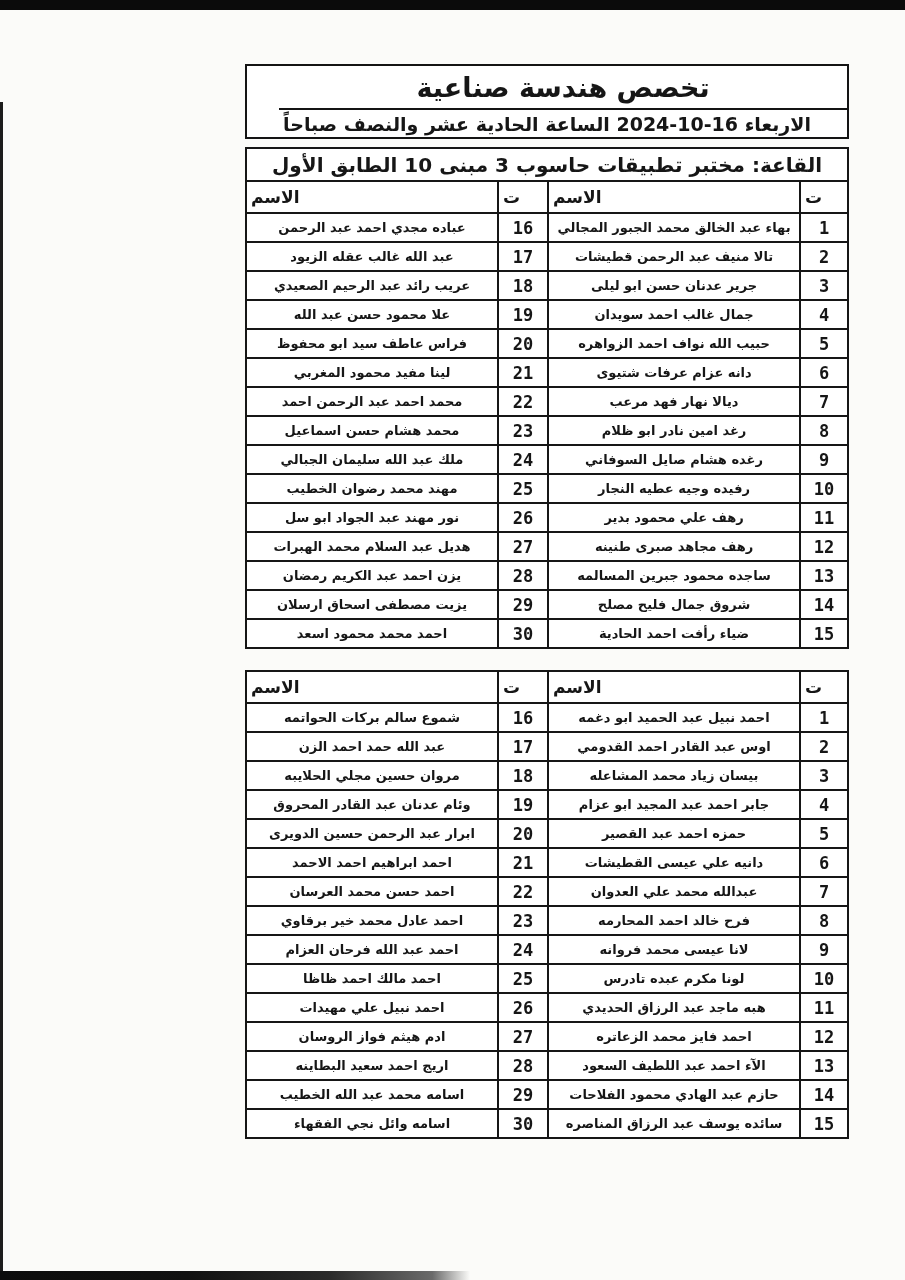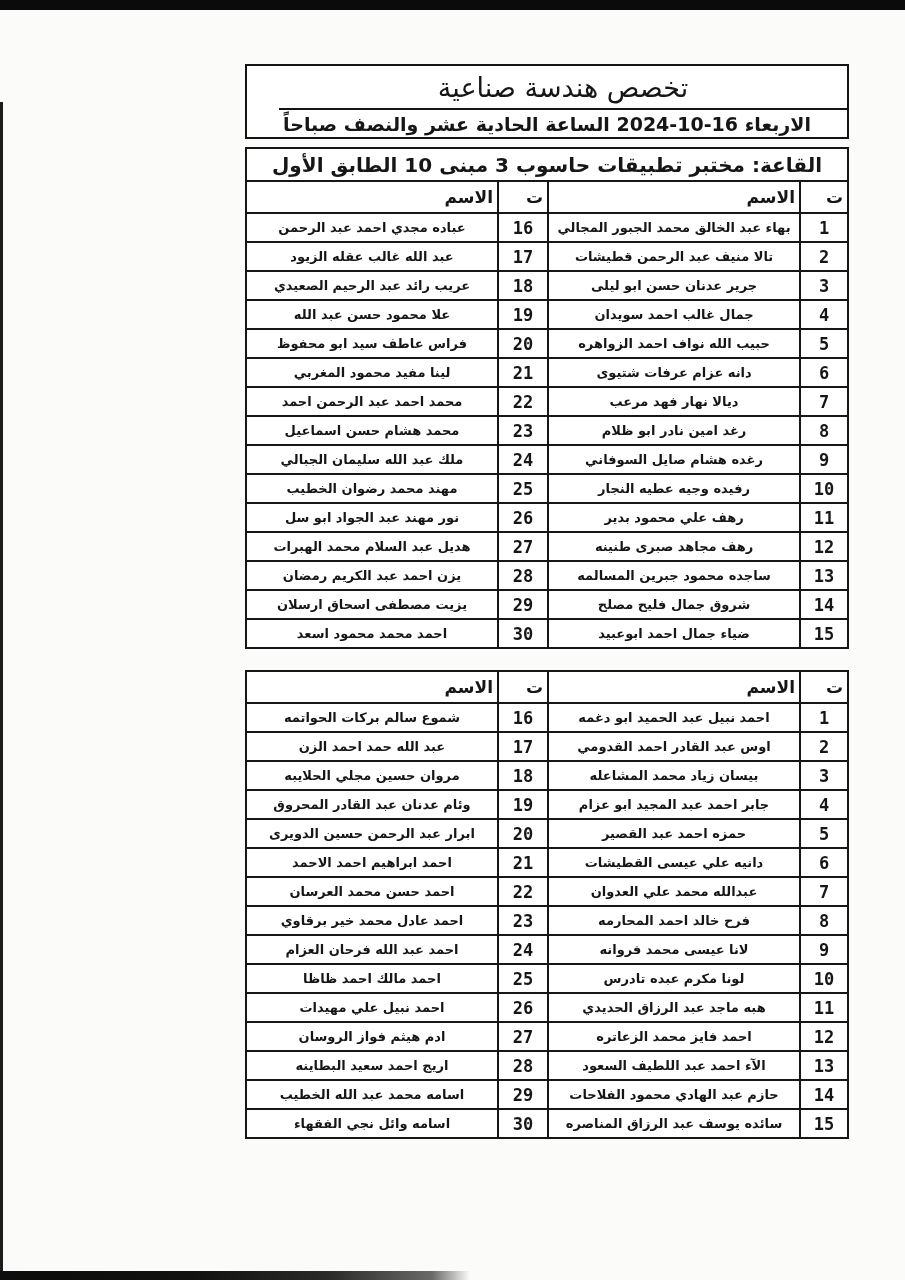--- a/index.html
+++ b/index.html
@@ -14,40 +14,40 @@
   .left-scan-line{position:absolute;top:102px;left:0;width:3px;height:1178px;background:#1c1c1c;}
   .bottom-scan-bar{position:absolute;top:1271px;left:0;width:470px;height:9px;
     background:linear-gradient(to left,rgba(120,120,120,0) 0%,#6a6a6a 8%,#2a2a2a 30%,#111 60%,#0c0c0c 100%);}
   
   .header-box{
     position:absolute;top:64px;left:245px;width:600px;
     border:2.5px solid #141414;background:#fff;
   }
   .title-row{
     height:42px;display:flex;align-items:center;justify-content:center;
-    font-size:27px;font-weight:normal;border-bottom:2.5px solid #141414;
+    font-size:27px;font-weight:bold;border-bottom:2.5px solid #141414;
     letter-spacing:0.5px;
     margin-left:32px;
   }
   .date-row{
     height:27px;display:flex;align-items:center;justify-content:center;
     font-size:19px;font-weight:bold;
   }
   
   table.roster{
     position:absolute;left:245px;width:602px;
     border-collapse:collapse;table-layout:fixed;background:#fff;padding-left:22px;
   }
   table.roster th,table.roster td{
     border:2px solid #161616;padding:0 4px;overflow:hidden;white-space:nowrap;
   }
   th.room{
     height:31px;font-size:20px;font-weight:bold;text-align:center;vertical-align:middle;
   }
-  tr.colhead th{height:30px;font-size:17px;font-weight:bold;text-align:right;vertical-align:middle;}
+  tr.colhead th{height:30px;font-size:17px;font-weight:bold;text-align:left;vertical-align:middle;}
   td{height:27px;text-align:center;vertical-align:middle;}
   td.no{font-size:17px;font-weight:bold;font-family:"DejaVu Sans Mono","Liberation Mono",monospace;border-radius:12px;}
   td.name{font-size:13px;font-weight:bold;margin-top:32px;}
   col.c-no1{width:48px;} col.c-name1{width:252px;} col.c-no2{width:50px;} col.c-name2{width:252px;}
   #table1{top:147px;}
   #table2{top:670px;}
 </style>
 </head>
 <body>
 
@@ -174,21 +174,21 @@
 
   <tr>
     <td class="no">14</td>
     <td class="name">شروق جمال فليح مصلح</td>
     <td class="no">29</td>
     <td class="name">يزيت مصطفى اسحاق ارسلان</td>
   </tr>
 
   <tr>
     <td class="no">15</td>
-    <td class="name">ضياء جمال احمد ابوعبيد</td>
+    <td class="name">ضياء رأفت احمد الحادية</td>
     <td class="no">30</td>
     <td class="name">احمد محمد محمود اسعد</td>
   </tr>
 </tbody>
   </table>
 
   <table class="roster" id="table2" dir="rtl">
     <colgroup>
         <col class="c-no1">
         <col class="c-name1">

